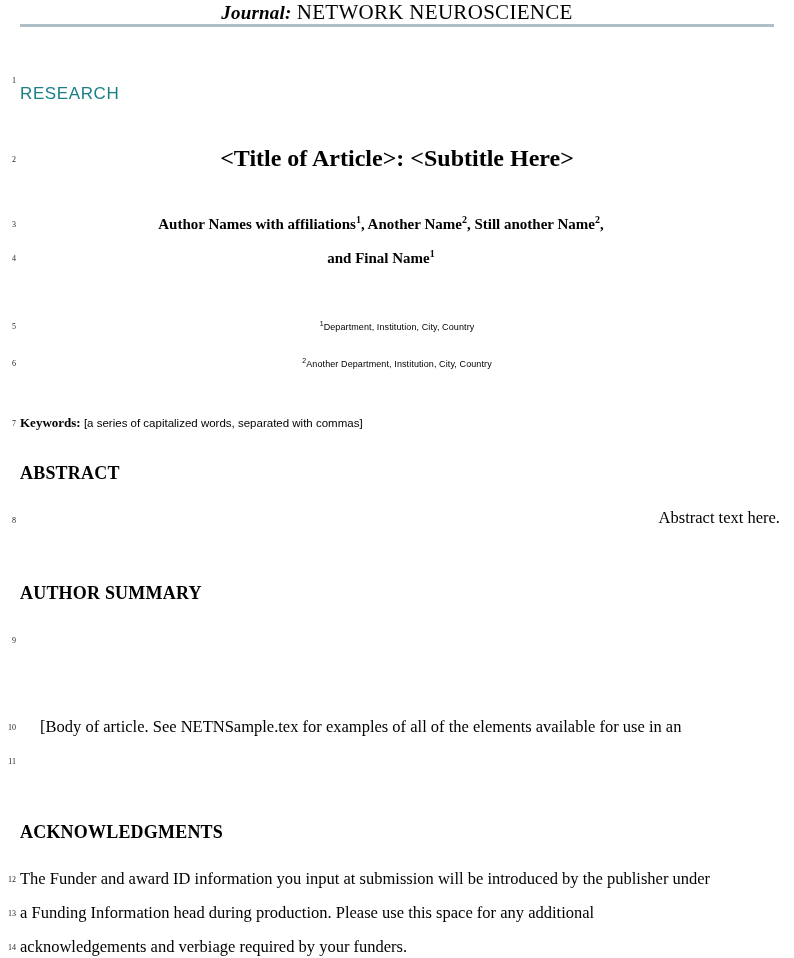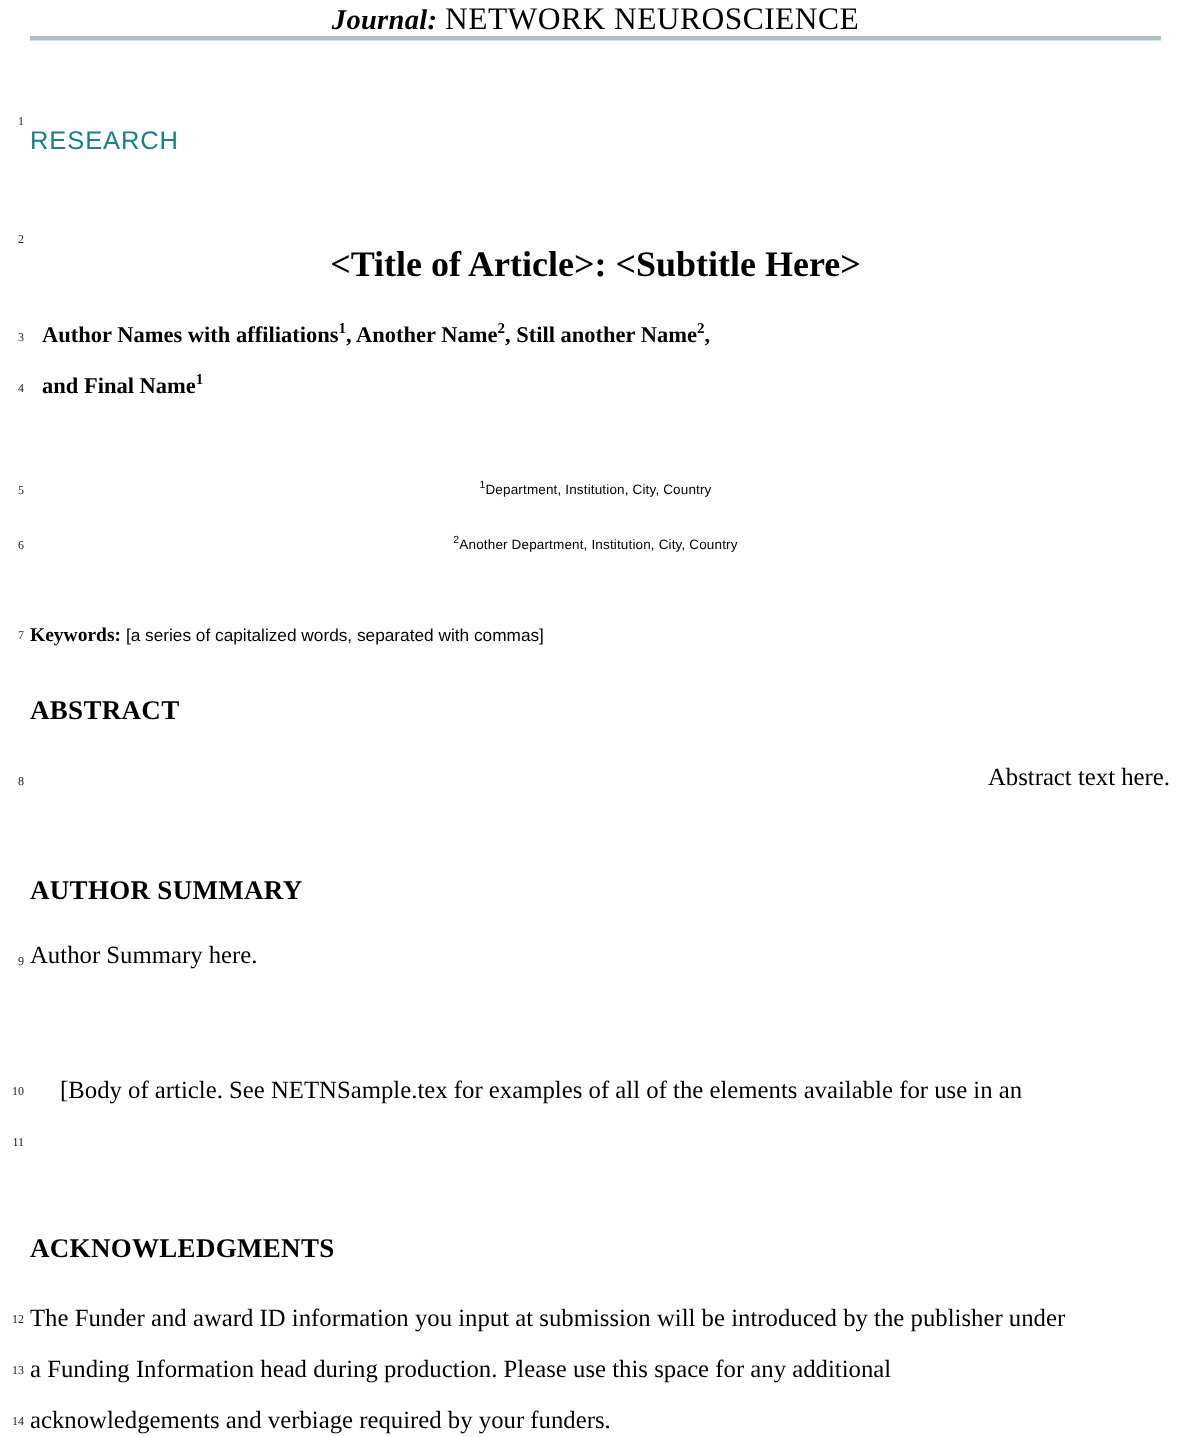--- a/index.html
+++ b/index.html
@@ -80,27 +80,27 @@
   }
 
   .title {
     position: absolute;
     left: 20px;
     top: 145px;
     width: 754px;
     text-align: center;
     font-size: 24px;
     font-weight: bold;
-    margin-top: 19px;
   }
 
   .authors {
     position: absolute;
-    left: 28px;
-    width: 754px;
+    left: 4px;
+    width: 754px;
+    text-align: center;
     font-size: 15px;
     font-weight: bold;
   }
   .authors.l1 { top: 214px; }
   .authors.l2 { top: 248px; }
   .authors sup { font-size: 10px; font-weight: bold; }
 
   .affil {
     position: absolute;
     left: 20px;
@@ -216,21 +216,20 @@
 
   <div class="keywords">
     <span class="kw-label">Keywords:</span>
     <span class="kw-text">[a series of capitalized words, separated with commas]</span>
   </div>
 
   <div class="section-head abstract">ABSTRACT</div>
   <div class="para abstract-text">Abstract text here.</div>
 
   <div class="section-head summary">AUTHOR SUMMARY</div>
-  <div class="para summary-text">Author Summary here.</div>
 
   <div class="body-line b1">[Body of article. See NETNSample.tex for examples of all of the elements available for use in an</div>
 
   <div class="section-head ack">ACKNOWLEDGMENTS</div>
   <div class="ack-line k1">The Funder and award ID information you input at submission will be introduced by the publisher under</div>
   <div class="ack-line k2">a Funding Information head during production. Please use this space for any additional</div>
   <div class="ack-line k3">acknowledgements and verbiage required by your funders.</div>
 
 </div>
 

